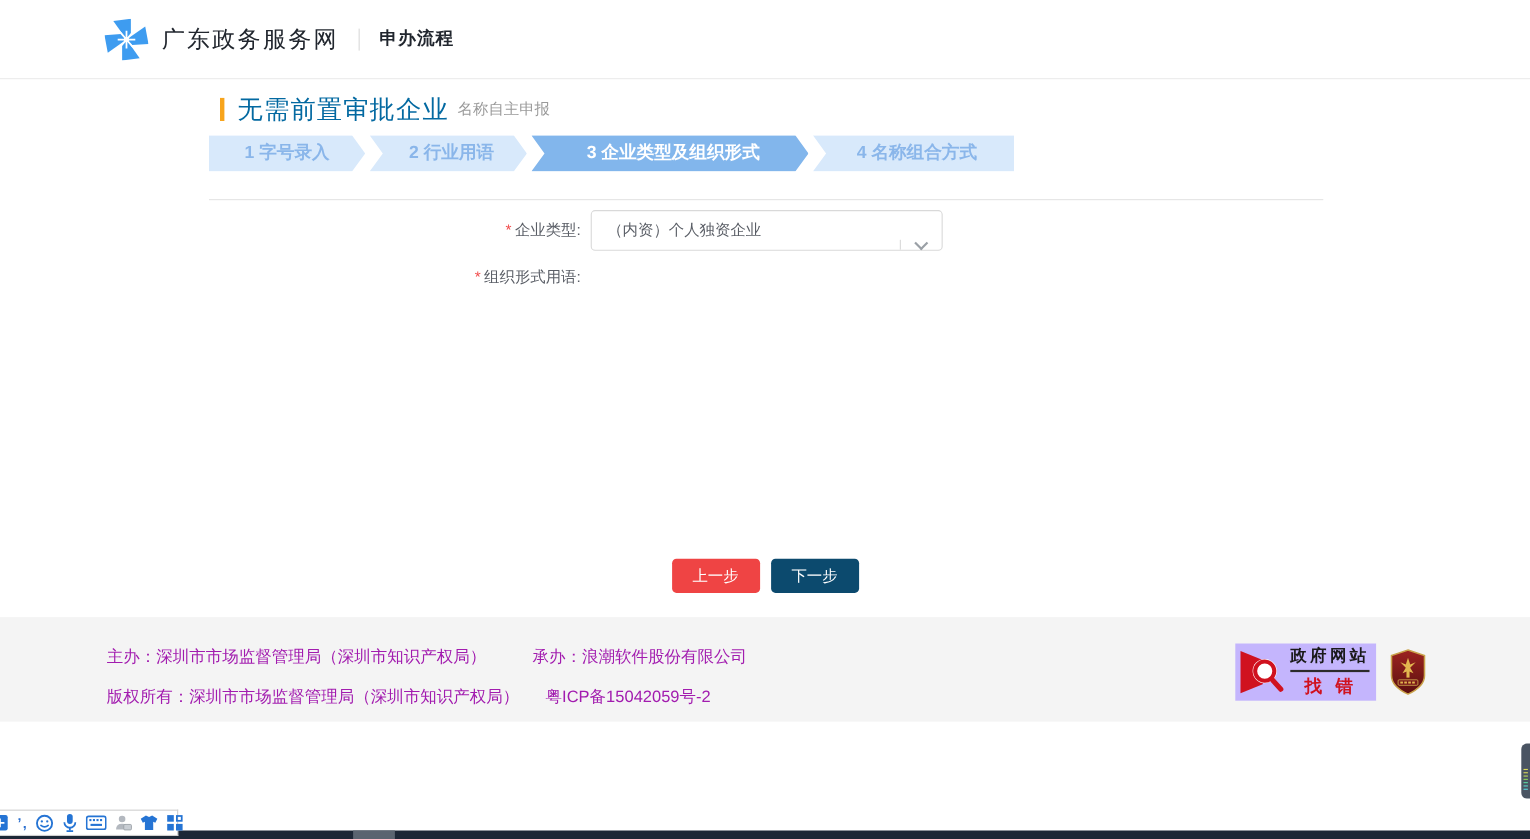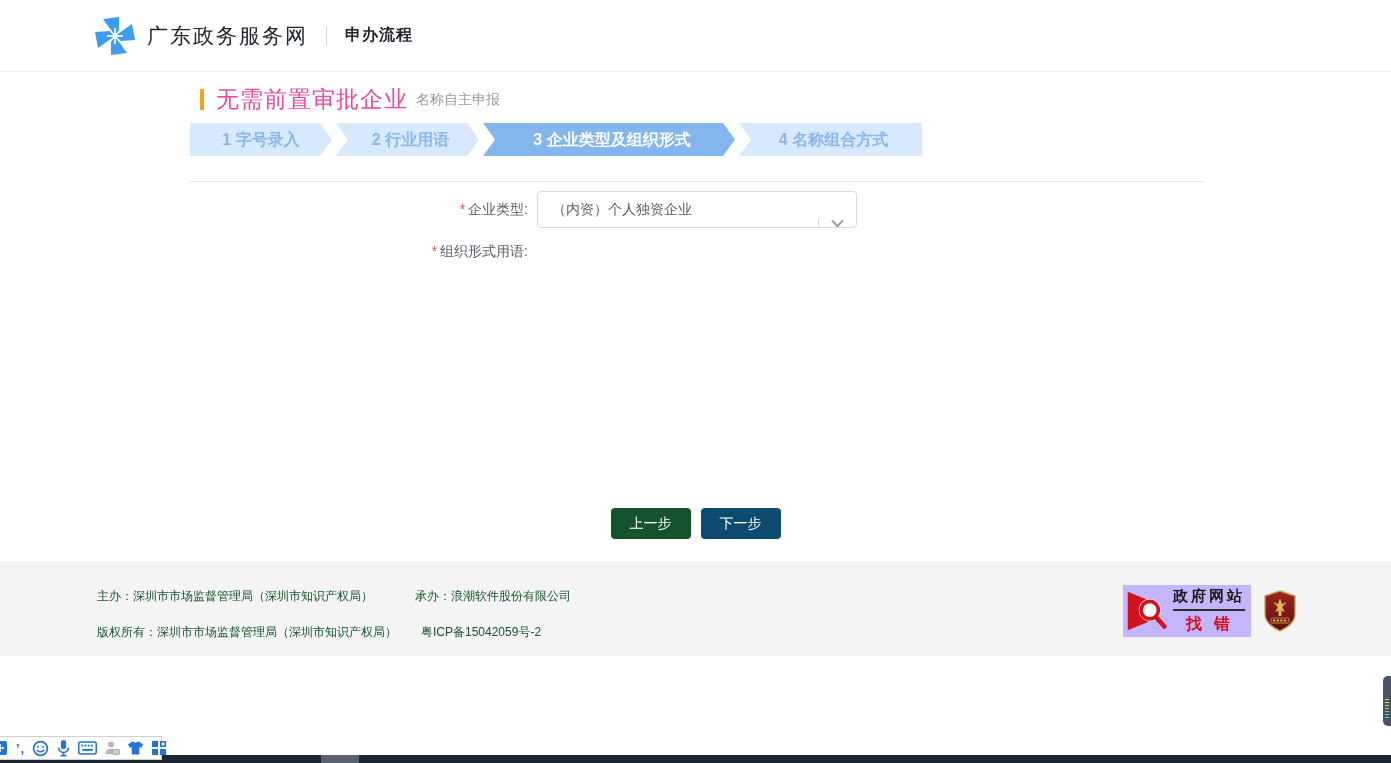--- a/index.html
+++ b/index.html
@@ -11,21 +11,21 @@
             border-bottom:1px solid #ebebeb; display:flex; align-items:center; padding-left:95px; }
   .logo { width:40px; height:38px; margin-right:12px; }
   .site-name { font-size:21px; color:#21262e; font-weight:500; letter-spacing:2px; }
   .header-divider { width:1px; height:20px; background:#d9d9d9; margin:0 18px; }
   .section-title { font-size:16px; color:#21262e; font-weight:bold; letter-spacing:1px; }
 
   
   .main { position:absolute; top:60px; left:190px; width:1013px; }
   .title-row { position:absolute; top:24px; left:10px; display:flex; align-items:center; }
   .title-bar { width:4px; height:21px; background:#f7a41c; }
-  .page-title { font-size:23px; color:#ec4899; margin-left:12px; letter-spacing:1px; }
+  .page-title { font-size:23px; color:#0369a1; margin-left:12px; letter-spacing:1px; }
   .page-subtitle { font-size:14px; color:#9a9a9a; margin-left:8px; }
 
   .steps { position:absolute; top:63px; left:0; display:flex; height:34px; }
   .step { height:33px; line-height:33px; text-align:center; font-size:16px; font-weight:bold;
           background:#d8e9fb; color:#8ab6ea; }
   .step-first { flex:0 0 142px; clip-path:polygon(0 0, calc(100% - 12px) 0, 100% 50%, calc(100% - 12px) 100%, 0 100%); }
   .step-mid   { margin-left:4px; padding-left:6px;
           clip-path:polygon(0 0, calc(100% - 12px) 0, 100% 50%, calc(100% - 12px) 100%, 0 100%, 12px 50%); }
   .step-2 { flex:0 0 143px; }
   .step-3 { flex:0 0 252px; }
@@ -45,26 +45,26 @@
   .select-value { flex:1; line-height:35px; padding-left:14px; font-size:14px; color:#5a5e66; overflow:hidden; white-space:nowrap; }
   .select-arrow-btn { width:38px; border-left:1px solid #d9d9d9; display:flex; align-items:center; justify-content:center; }
   .chevron-down { width:9px; height:9px; border-left:2px solid #9aa0a6; border-bottom:2px solid #9aa0a6;
                   transform:rotate(-45deg) translate(1px,-1px); }
   .text-input { padding:0 14px; font-size:14px; color:#5a5e66; outline:none; }
   .text-input::placeholder { color:#bcc0c8; }
 
   .btn-row { position:absolute; top:508px; left:0; width:1391px; display:flex; justify-content:center; gap:10px; }
   .btn { width:80px; height:31px; border:none; border-radius:4px; color:#fff; font-size:14px;
          line-height:31px; text-align:center; cursor:pointer; font-family:"Liberation Sans", sans-serif; }
-  .btn-prev { background:#14532d; }
+  .btn-prev { background:#ef4444; }
   .btn-next { background:#0c4a6e; }
 
   
   .footer { position:absolute; top:561px; left:0; right:0; height:95px; background:#f4f4f4; }
-  .footer-line { position:absolute; left:97px; font-size:12px; color:#14532d; white-space:nowrap; }
+  .footer-line { position:absolute; left:97px; font-size:15px; color:#a21caf; white-space:nowrap; }
   .footer-line-1 { top:27px; }
   .footer-line-2 { top:63px; }
   .footer-gap-lg { display:inline-block; width:42px; }
   .footer-gap-sm { display:inline-block; width:24px; }
   .footer-badges { position:absolute; right:94px; top:24px; display:flex; align-items:center; gap:12px; }
   .error-badge { display:flex; align-items:center; background:#c4b5fd; padding:2px 6px 2px 2px; }
   .error-badge-text { margin-left:4px; display:flex; flex-direction:column; }
   .error-badge-top { font-size:15px; font-weight:bold; color:#1a1a1a; letter-spacing:3px;
                      border-bottom:2px solid #2b2b2b; padding-bottom:3px; }
   .error-badge-bottom { font-size:16px; font-weight:bold; color:#d0121f; letter-spacing:12px;

